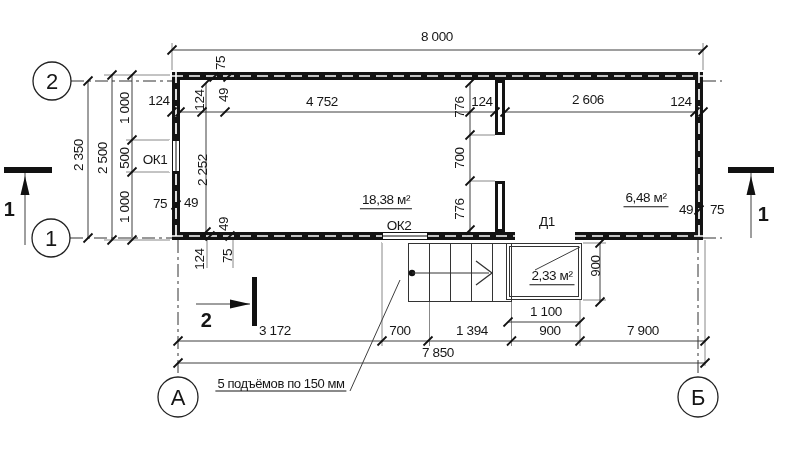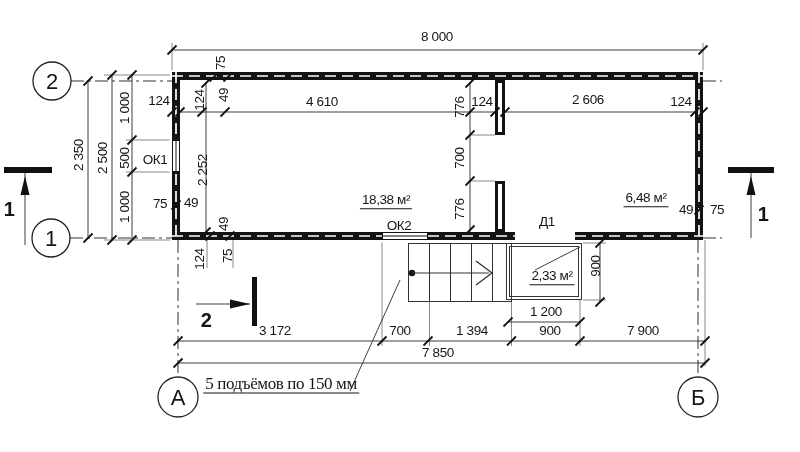--- a/index.html
+++ b/index.html
@@ -5,21 +5,21 @@
   html,body{margin:0;padding:0;background:#e8e8e8;}
   #canvas{position:relative;width:800px;height:452px;background:#ffffff;overflow:hidden;
           font-family:"Liberation Sans",sans-serif;color:#161616;}
   #plan-svg{position:absolute;left:0;top:0;}
   .t{position:absolute;font-size:13.5px;letter-spacing:-0.4px;color:#161616;white-space:nowrap;
      transform:translate(-50%,-50%);line-height:1;}
   .vt{transform:translate(-50%,-50%) rotate(-90deg);}
   .u{border-bottom:1.3px solid #161616;padding:0 2px 1px 2px;}
   .big{font-size:22px;}
   .sec{font-size:20px;font-weight:bold;}
-  .note{font-size:17px;font-family:Liberation Serif, serif;}
+  .note{font-size:13px;}
   
   .wall{fill:#131313;stroke:none;}
   .wdash{stroke:#ffffff;stroke-width:1.7;stroke-dasharray:11 6;fill:none;}
   .thin{stroke:#3f3f3f;stroke-width:1;fill:none;}
   .ext{stroke:#6a6a6a;stroke-width:0.8;fill:none;}
   .tk{stroke:#111;stroke-width:1.8;fill:none;}
   .axis{stroke:#333;stroke-width:1;stroke-dasharray:13 4 3 4;fill:none;}
   .circ{fill:#fff;stroke:#222;stroke-width:1.3;}
   .stair{stroke:#333;stroke-width:1;fill:none;}
   .frame{stroke:#111;stroke-width:1;fill:none;}
@@ -189,21 +189,21 @@
       <path class="thin" d="M751 173 V238"></path>
       <polygon class="solid" points="751,176 746.5,195 755.5,195"></polygon>
       <rect class="solid" x="252" y="277" width="5" height="49"></rect>
       <path class="thin" d="M196 304 H250"></path>
       <polygon class="solid" points="250,304 230,299.5 230,308.5"></polygon>
     </g>
   </svg>
 
   <div class="t" style="left:437px;top:37px">8 000</div>
   <div class="t" style="left:159px;top:101px">124</div>
-  <div class="t" style="left:322px;top:102px">4 610</div>
+  <div class="t" style="left:322px;top:102px">4 752</div>
   <div class="t" style="left:482px;top:102px">124</div>
   <div class="t" style="left:588px;top:100px">2 606</div>
   <div class="t" style="left:681px;top:102px">124</div>
 
   <div class="t vt" style="left:79px;top:155px">2 350</div>
   <div class="t vt" style="left:103px;top:158px">2 500</div>
   <div class="t vt" style="left:125px;top:108px">1 000</div>
   <div class="t vt" style="left:125px;top:158px">500</div>
   <div class="t vt" style="left:125px;top:207px">1 000</div>
 
@@ -224,21 +224,21 @@
 
   <div class="t u" style="left:386px;top:201px">18,38 м²</div>
   <div class="t u" style="left:646px;top:199px">6,48 м²</div>
   <div class="t" style="left:399px;top:226px">ОК2</div>
   <div class="t" style="left:547px;top:222px">Д1</div>
   <div class="t" style="left:686px;top:210px">49</div>
   <div class="t" style="left:717px;top:210px">75</div>
 
   <div class="t u" style="left:552px;top:277px">2,33 м²</div>
   <div class="t vt" style="left:596px;top:266px">900</div>
-  <div class="t" style="left:546px;top:312px">1 200</div>
+  <div class="t" style="left:546px;top:312px">1 100</div>
 
   <div class="t" style="left:275px;top:331px">3 172</div>
   <div class="t" style="left:400px;top:331px">700</div>
   <div class="t" style="left:472px;top:331px">1 394</div>
   <div class="t" style="left:550px;top:331px">900</div>
   <div class="t" style="left:643px;top:331px">7 900</div>
   <div class="t" style="left:438px;top:353px">7 850</div>
 
   <div class="t note u" style="left:281px;top:384px">5 подъёмов по 150 мм</div>
 

